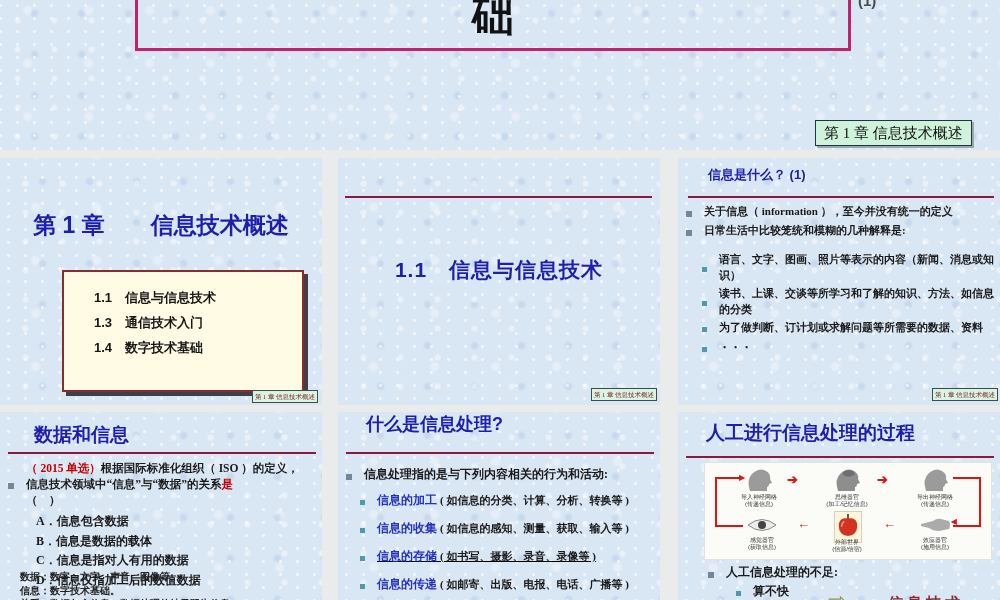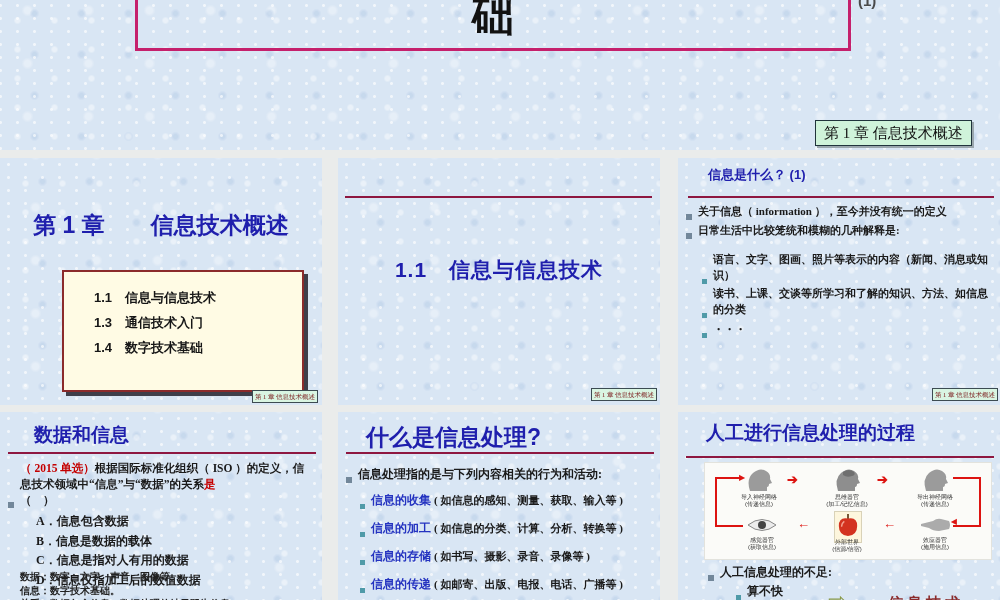--- a/index.html
+++ b/index.html
@@ -17,21 +17,21 @@
   .abs{position:absolute;}
   .blue-title{color:#1f1fad;font-weight:bold;}
   .maroon-line{position:absolute;height:2px;background:#8e1740;}
   .badge{background:#cff3da;border:1px solid #20343c;box-shadow:2px 2px 0 #9aa7ae;
     color:#111;font-family:"Liberation Serif",serif;white-space:nowrap;}
   .mini-badge{position:absolute;font-size:6.5px;line-height:9px;padding:1px 2px;
     background:#d9f5e2;border:1px solid #3c4b52;color:#7c2020;
     font-family:"Liberation Serif",serif;white-space:nowrap;}
   .m1{display:inline-block;width:6px;height:6px;background:#72879a;flex:none;margin-top:4px;}
   .m2{display:inline-block;width:5px;height:5px;background:#4f9aa8;flex:none;margin-top:4px;}
-  .row{display:flex;gap:6px;align-items:flex-end;}
+  .row{display:flex;gap:12px;align-items:center;}
   .serif{font-family:"Liberation Serif",serif;}
   .bodytxt{color:#1a1a1a;font-weight:bold;}
   .redtxt{color:#c40000;}
   .bluelink{color:#2433c0;}
   
   #slide-top .title-box{position:absolute;border:3px solid #c5206c;background:transparent;}
   
   .cream-box{position:absolute;background:#fffbe4;border:2px solid #8b2b2b;
     box-shadow:4px 4px 0 #3f3f4a;}
   
@@ -86,20 +86,24 @@
         <span>日常生活中比较笼统和模糊的几种解释是:</span>
       </div>
       <div class="row" style="margin:2px 0 2px 16px;">
         <span class="m2"></span>
         <span>语言、文字、图画、照片等表示的内容（新闻、消息或知识）</span>
       </div>
       <div class="row" style="margin:2px 0 2px 16px;">
         <span class="m2"></span>
         <span>读书、上课、交谈等所学习和了解的知识、方法、如信息的分类</span>
       </div>
+      <div class="row" style="margin:2px 0 2px 16px;">
+        <span class="m2"></span>
+        <span>为了做判断、订计划或求解问题等所需要的数据、资料</span>
+      </div>
       <div class="row" style="margin:4px 0 0 16px;">
         <span class="m2"></span>
         <span>・・・</span>
       </div>
     </div>
     <div class="mini-badge" style="right:2px;bottom:4px;">第 1 章 信息技术概述</div>
   </div>
 
   <div class="slide" id="slide-data" style="left:0;top:412px;width:322px;height:247px;">
     <div class="abs blue-title" style="left:34px;top:10px;font-size:19px;">数据和信息</div>
@@ -120,36 +124,36 @@
       <div>D．信息仅指加工后的数值数据</div>
     </div>
     <div class="abs serif" style="left:20px;top:158px;font-size:10px;line-height:13.5px;font-weight:bold;color:#222;">
       <div>数据：数字、文字、声音、图像等。</div>
       <div>信息：数字技术基础。</div>
       <div>关系：数据包含信息，数据处理的结果即为信息</div>
     </div>
   </div>
 
   <div class="slide" id="slide-process" style="left:338px;top:412px;width:322px;height:247px;">
-    <div class="abs blue-title" style="left:28px;top:10px;font-size:23px;text-align:center;">什么是信息处理?</div>
+    <div class="abs blue-title" style="left:28px;top:0;font-size:18px;text-align:center;">什么是信息处理?</div>
     <div class="maroon-line" style="left:8px;right:6px;top:40px;"></div>
     <div class="abs serif row" style="left:8px;top:54px;right:4px;font-size:12px;font-weight:bold;color:#1a1a1a;">
       <span class="m1"></span>
       <span>信息处理指的是与下列内容相关的行为和活动:</span>
     </div>
     <div class="abs serif" style="left:22px;top:80px;right:2px;">
       <div class="row" style="margin-bottom:11px;">
         <span class="m2"></span>
+        <span style="font-weight:bold;font-size:12px;"><span class="bluelink">信息的加工</span> <span style="color:#1a1a1a;font-size:11px;">( 如信息的分类、计算、分析、转换等 )</span></span>
+      </div>
+      <div class="row" style="margin-bottom:11px;">
+        <span class="m2"></span>
         <span style="font-weight:bold;font-size:12px;"><span class="bluelink">信息的收集</span> <span style="color:#1a1a1a;font-size:11px;">( 如信息的感知、测量、获取、输入等 )</span></span>
       </div>
-      <div class="row" style="margin-bottom:11px;">
-        <span class="m2"></span>
-        <span style="font-weight:bold;font-size:12px;"><span class="bluelink">信息的加工</span> <span style="color:#1a1a1a;font-size:11px;">( 如信息的分类、计算、分析、转换等 )</span></span>
-      </div>
-      <div class="row" style="margin-bottom:11px;">
+      <div class="row" style="margin-bottom:11px;text-decoration:underline;">
         <span class="m2"></span>
         <span style="font-weight:bold;font-size:12px;"><span class="bluelink">信息的存储</span> <span style="color:#1a1a1a;font-size:11px;">( 如书写、摄影、录音、录像等 )</span></span>
       </div>
       <div class="row" style="margin-bottom:11px;">
         <span class="m2"></span>
         <span style="font-weight:bold;font-size:12px;"><span class="bluelink">信息的传递</span> <span style="color:#1a1a1a;font-size:11px;">( 如邮寄、出版、电报、电话、广播等 )</span></span>
       </div>
 
     </div>
   </div>

